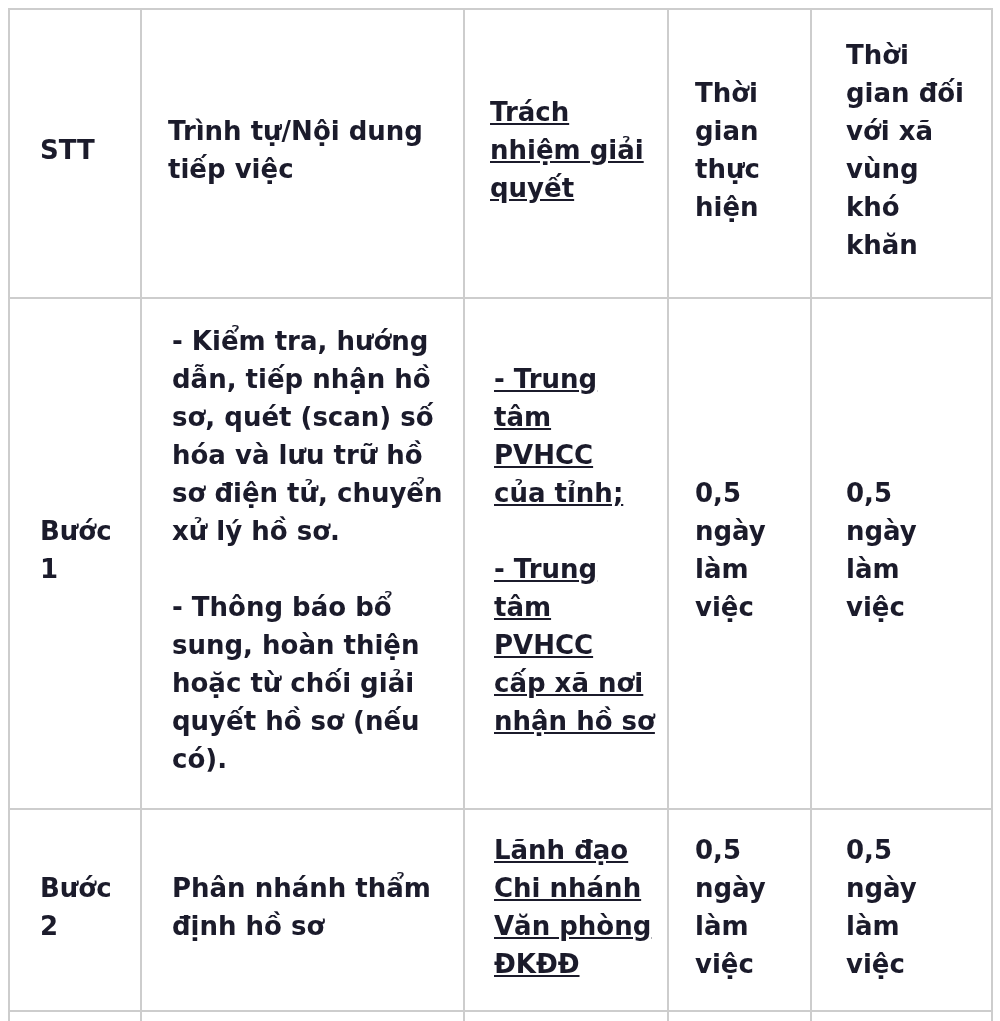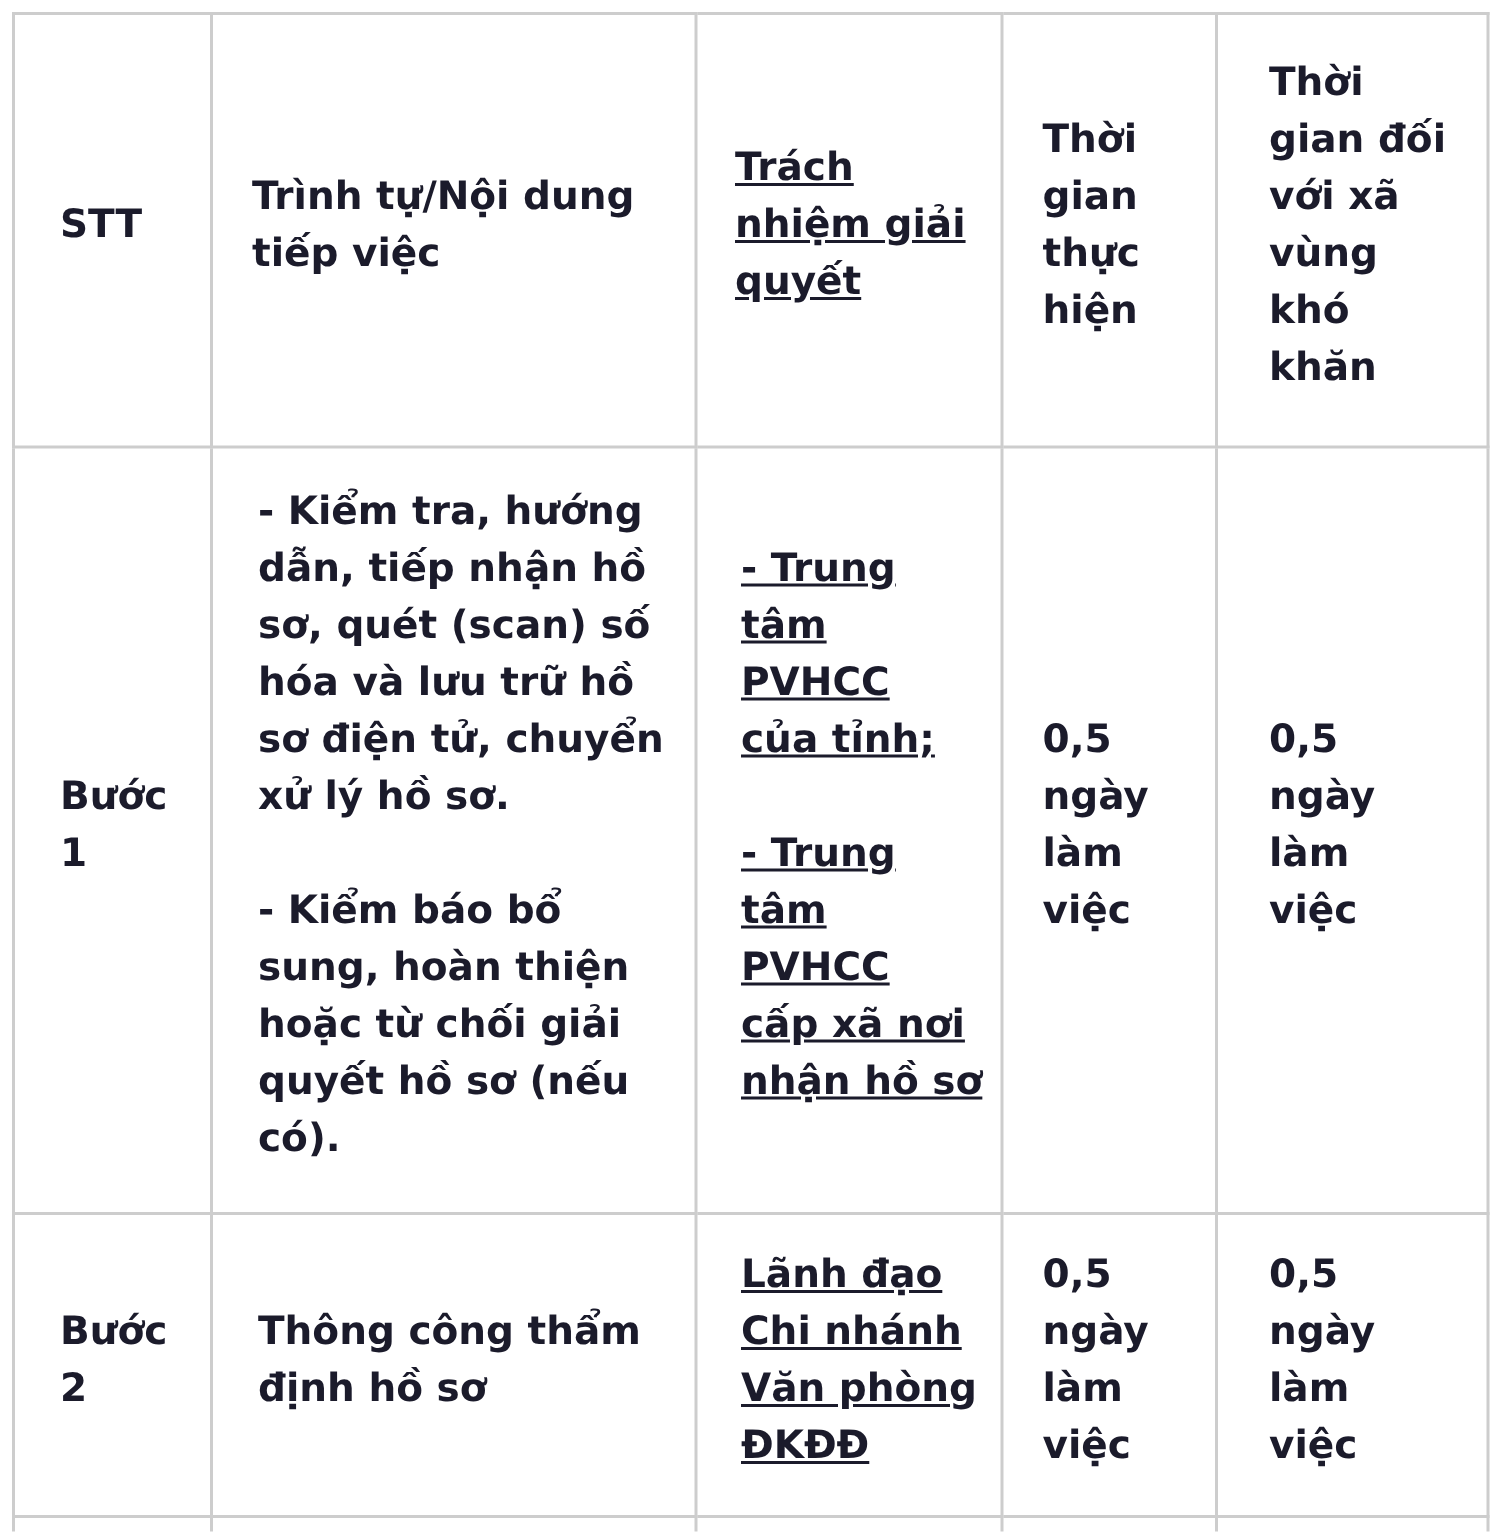--- a/index.html
+++ b/index.html
@@ -111,21 +111,21 @@
       <div class="cell-text">Bước
 1</div>
     </td>
     <td class="pc2">
       <p class="cell-par">- Kiểm tra, hướng
 dẫn, tiếp nhận hồ
 sơ, quét (scan) số
 hóa và lưu trữ hồ
 sơ điện tử, chuyển
 xử lý hồ sơ.</p>
-      <p class="cell-par">- Kiểm báo bổ
+      <p class="cell-par">- Thông báo bổ
 sung, hoàn thiện
 hoặc từ chối giải
 quyết hồ sơ (nếu
 có).</p>
     </td>
     <td class="pc3">
       <p class="cell-par">- Trung
 tâm
 PVHCC
 của tỉnh;</p>
@@ -148,21 +148,21 @@
 việc</div>
     </td>
   </tr>
 
   <tr class="r-step2">
     <td class="pc1">
       <div class="cell-text">Bước
 2</div>
     </td>
     <td class="pc2">
-      <p class="cell-par">Thông công thẩm
+      <p class="cell-par">Phân nhánh thẩm
 định hồ sơ</p>
     </td>
     <td class="pc3">
       <p class="cell-par">Lãnh đạo
 Chi nhánh
 Văn phòng
 ĐKĐĐ</p>
     </td>
     <td class="pc4">
       <div class="cell-text">0,5

